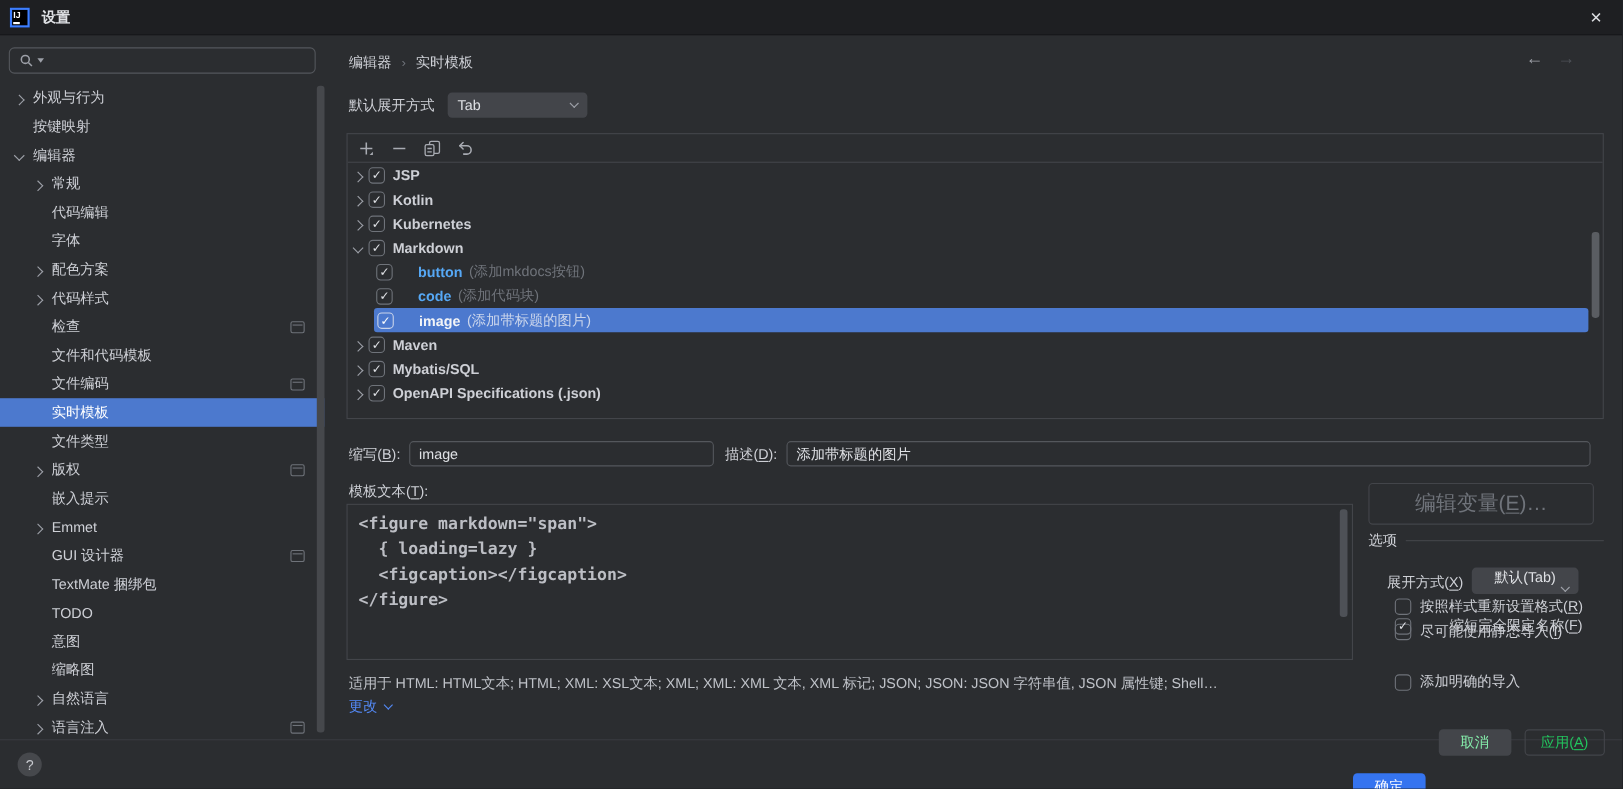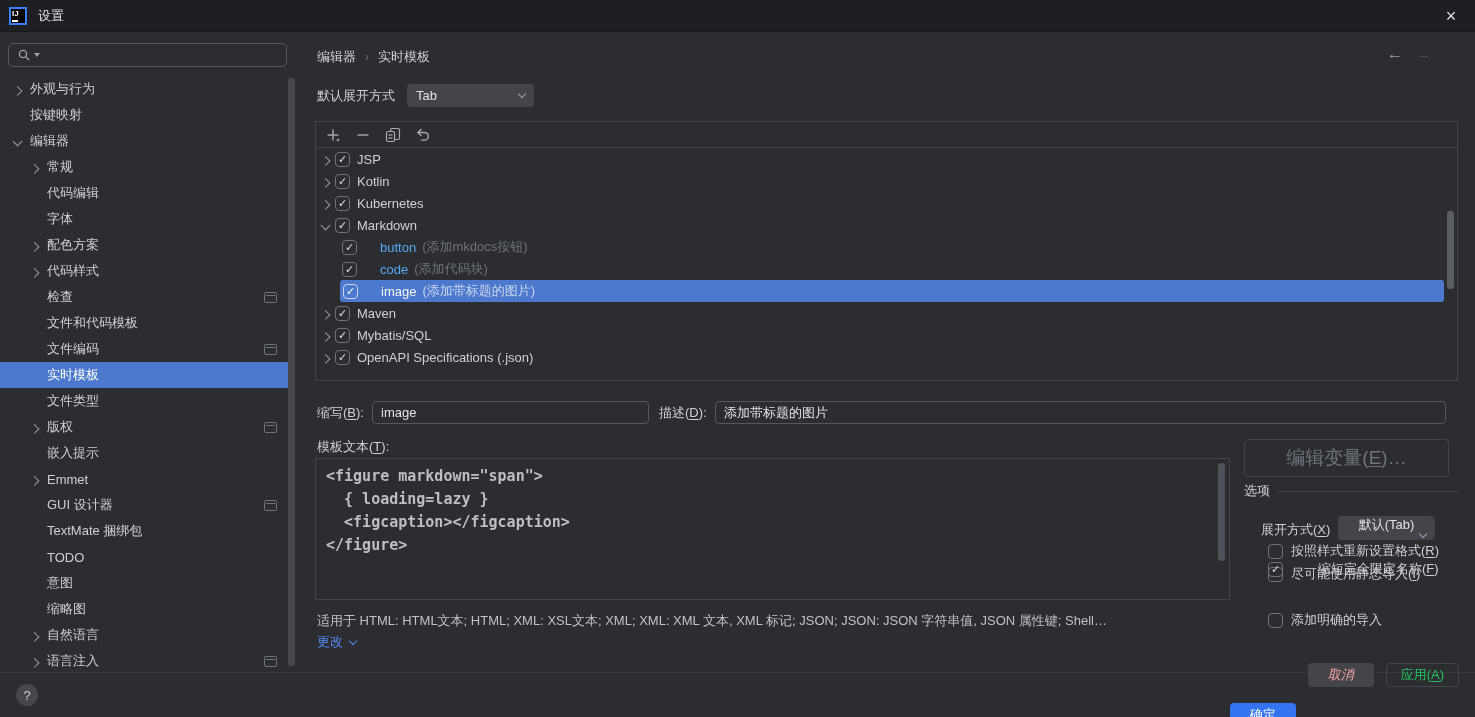--- a/index.html
+++ b/index.html
@@ -4,21 +4,21 @@
 <style>
   * { margin:0; padding:0; box-sizing:border-box; }
   html,body { width:1475px; height:717px; background:#1E1F22; font-family:"Liberation Sans","DejaVu Sans",sans-serif; }
   .app { position:relative; width:1475px; height:717px; background:#2B2D30; overflow:hidden; color:#CED0D6; font-size:13px; }
 
   
   .titlebar { position:absolute; top:0; left:0; right:0; height:32px; background:#1E1F22; border-bottom:1px solid #17181B; display:flex; align-items:center; }
   .logo { position:relative; width:18px; height:18px; margin-left:9px; background:#000; border:2px solid #3D7EFF; }
   .logo .ij { position:absolute; top:0px; left:1px; font-size:8px; font-weight:bold; color:#fff; letter-spacing:0px; }
   .logo .bar { position:absolute; left:1px; bottom:1px; width:6px; height:2px; background:#fff; }
-  .win-title { margin-left:11px; color:#DFE1E5; }
+  .win-title { margin-left:11px; color:#DFE1E5;font-weight:bold; }
   .close-btn { position:absolute; right:10px; top:2px; width:28px; height:28px; display:flex; align-items:center; justify-content:center; color:#DFE1E5; font-size:18px; cursor:pointer; }
 
   
   .sidebar { position:absolute; top:32px; left:0; width:295px; bottom:45px; overflow:hidden; }
   .searchbox { position:absolute; top:11px; left:8px; width:279px; height:24px; border:1px solid #54575C; border-radius:5px; display:flex; align-items:center; padding:0 8px; }
   .searchbox svg { flex:none; }
   .caret-down { width:0; height:0; border-left:3px solid transparent; border-right:3px solid transparent; border-top:4px solid #9DA0A8; margin-left:3px; }
   .nav { position:absolute; top:44px; left:0; right:0; }
   .s-item { height:26px; display:flex; align-items:center; padding-left:14px; padding-right:18px; cursor:pointer; }
   .s-item.c-1 { padding-left:31px; }
@@ -49,21 +49,21 @@
   .tree { position:absolute; left:20px; top:89px; width:1143px; height:260px; border:1px solid #43454A; overflow:hidden; }
   .tree-toolbar { height:26px; display:flex; align-items:center; gap:14px; padding-left:9px; border-bottom:1px solid #43454A; }
   .tbtn { width:16px; height:16px; display:flex; align-items:center; justify-content:center; cursor:pointer; }
   .t-row { height:22px; display:flex; align-items:center; padding-left:6px; cursor:pointer; }
   .t-row .chev { margin-right:6px; border-color:#9DA0A8; }
   .t-row.c-tpl { padding-left:13px; }
   .t-row.sel { margin-left:24px; margin-right:13px; padding-left:3px; border-radius:3px; background:#4C79CE; }
   .cb { width:15px; height:15px; border:1px solid #6F737A; border-radius:4px; margin-right:7px; flex:none; display:flex; align-items:center; justify-content:center; font-size:11px; color:#DFE1E5; font-weight:bold; }
   .cb.on::after { content:"✓"; }
   .t-row.sel .cb { border-color:#C9D4EA; color:#fff; }
-  .t-name { color:#CED0D6; white-space:nowrap; }
+  .t-name { color:#CED0D6; white-space:nowrap;font-weight:bold; }
   .t-row.c-tpl .t-name { color:#56A8F5;margin-left:16px; }
   .t-row.sel .t-name { color:#F2F4F7; }
   .t-desc { color:#6F737A; margin-left:6px; white-space:nowrap; }
   .t-row.sel .t-desc { color:#CBD6EC; }
   .tree-scroll { position:absolute; right:3px; top:89px; width:7px; height:78px; background:#5A5D62; border-radius:3px; }
 
   
   .field-label { position:absolute; color:#CED0D6; }
   .text-input { position:absolute; height:23px; border:1px solid #54575C; border-radius:4px; background:transparent; color:#DFE1E5; font-size:13px; padding:0 8px; font-family:"Liberation Sans","DejaVu Sans",sans-serif; outline:none; }
   u { text-underline-offset:2px; }
@@ -84,21 +84,21 @@
   .applicable { position:absolute; left:22px; top:580px; width:1140px; color:#BEC1C7; white-space:nowrap; overflow:hidden; }
   .change-link { position:absolute; left:22px; top:601px; display:flex; align-items:center; gap:5px; color:#548AF7; cursor:pointer; }
   .change-link .cdown { border-color:#548AF7; margin-left:2px; }
 
   
   .footer { position:absolute; left:0; right:0; bottom:0; height:45px; border-top:1px solid #393B40; background:#2B2D30; display:flex; align-items:center; }
   .help-circle { width:22px; height:22px; border-radius:50%; background:#46484C; color:#C9CBD0; display:flex; align-items:center; justify-content:center; margin-left:16px; font-size:13px; cursor:pointer; }
   .footer-btns { margin-left:auto; margin-right:16px; display:flex; gap:12px; }
   .btn { height:24px; border-radius:4px; font-size:13px; padding:0 20px; border:none; font-family:inherit; cursor:pointer; }
   .btn-ok { background:#3574F0; color:#FFFFFF;margin-top:40px; }
-  .btn-cancel { background:#43454A; color:#fca5a5;font-style:italic; }
+  .btn-cancel { background:#43454A; color:#86efac; }
   .btn-apply { background:transparent; border:1px solid #43454A; color:#22c55e; padding:0 14px; }
 </style>
 </head>
 <body>
 
 <div class="app">
 
   <div class="titlebar">
     <div class="logo">
       <span class="ij">IJ</span>

